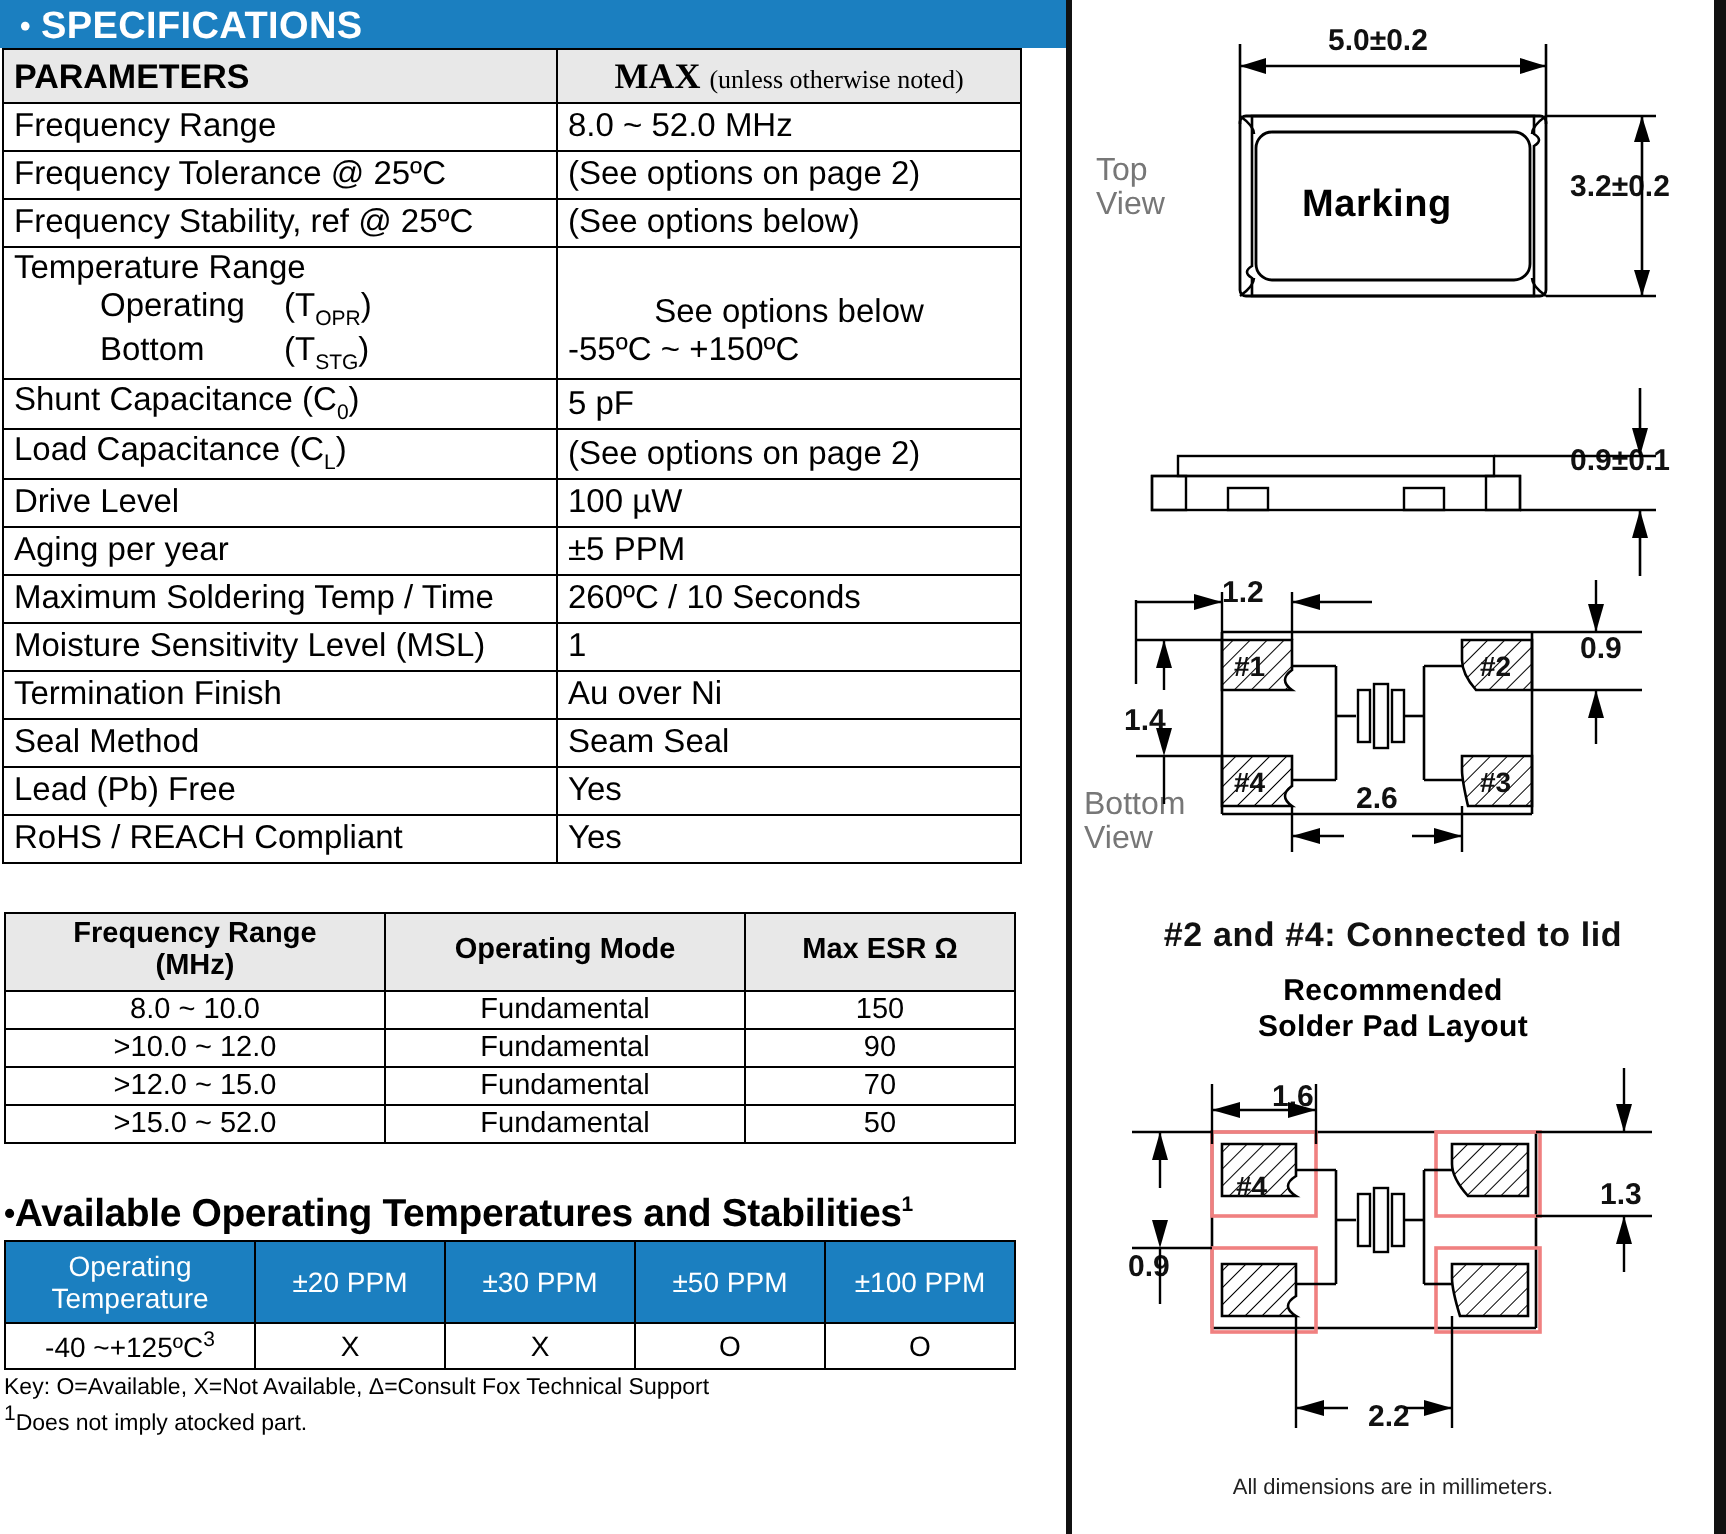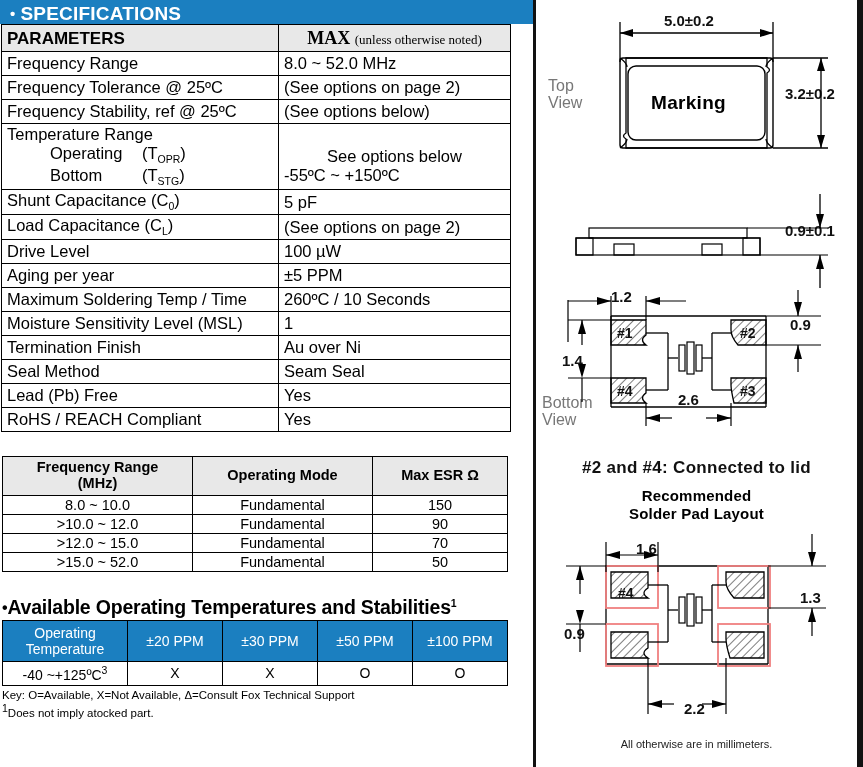--- a/index.html
+++ b/index.html
@@ -420,15 +420,15 @@
 
       <line x1="112" y1="126" x2="112" y2="182" stroke="#000" stroke-width="1.2"></line>
       <line x1="190" y1="126" x2="190" y2="182" stroke="#000" stroke-width="1.2"></line>
       <line x1="112" y1="172" x2="138" y2="172" stroke="#000" stroke-width="1.2"></line>
       <polygon points="112,172 126,168 126,176" fill="#000"></polygon>
       <line x1="166" y1="172" x2="190" y2="172" stroke="#000" stroke-width="1.2"></line>
       <polygon points="190,172 176,168 176,176" fill="#000"></polygon>
     </svg>
     <div class="lbl" style="left:82px;top:585px;font-size:14px;">#4</div>
 
-    <div class="foot" style="top:738px;">All otherwise are in millimeters.</div>
+    <div class="foot" style="top:738px;">All dimensions are in millimeters.</div>
   </div>
 </div>
 
 </body></html>

